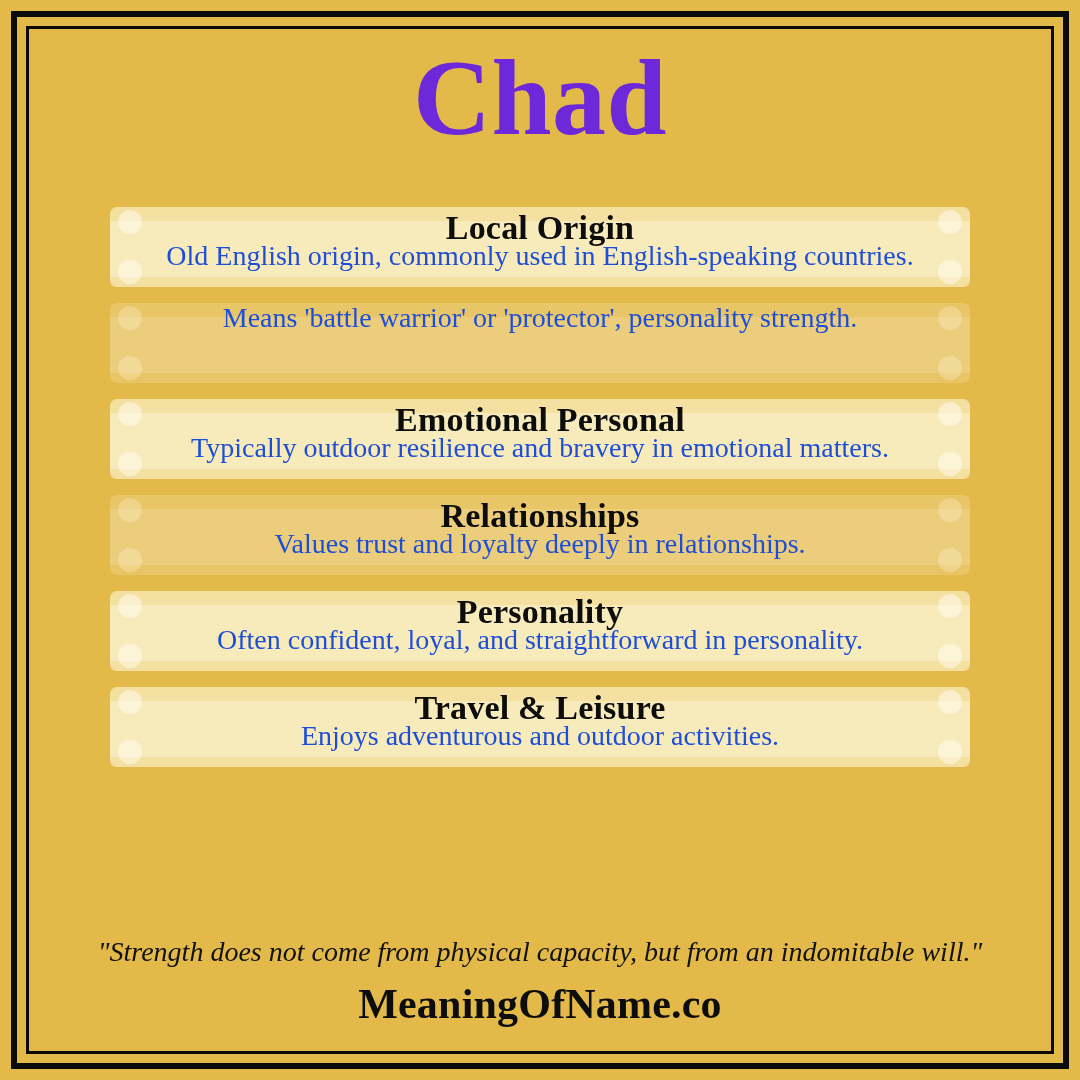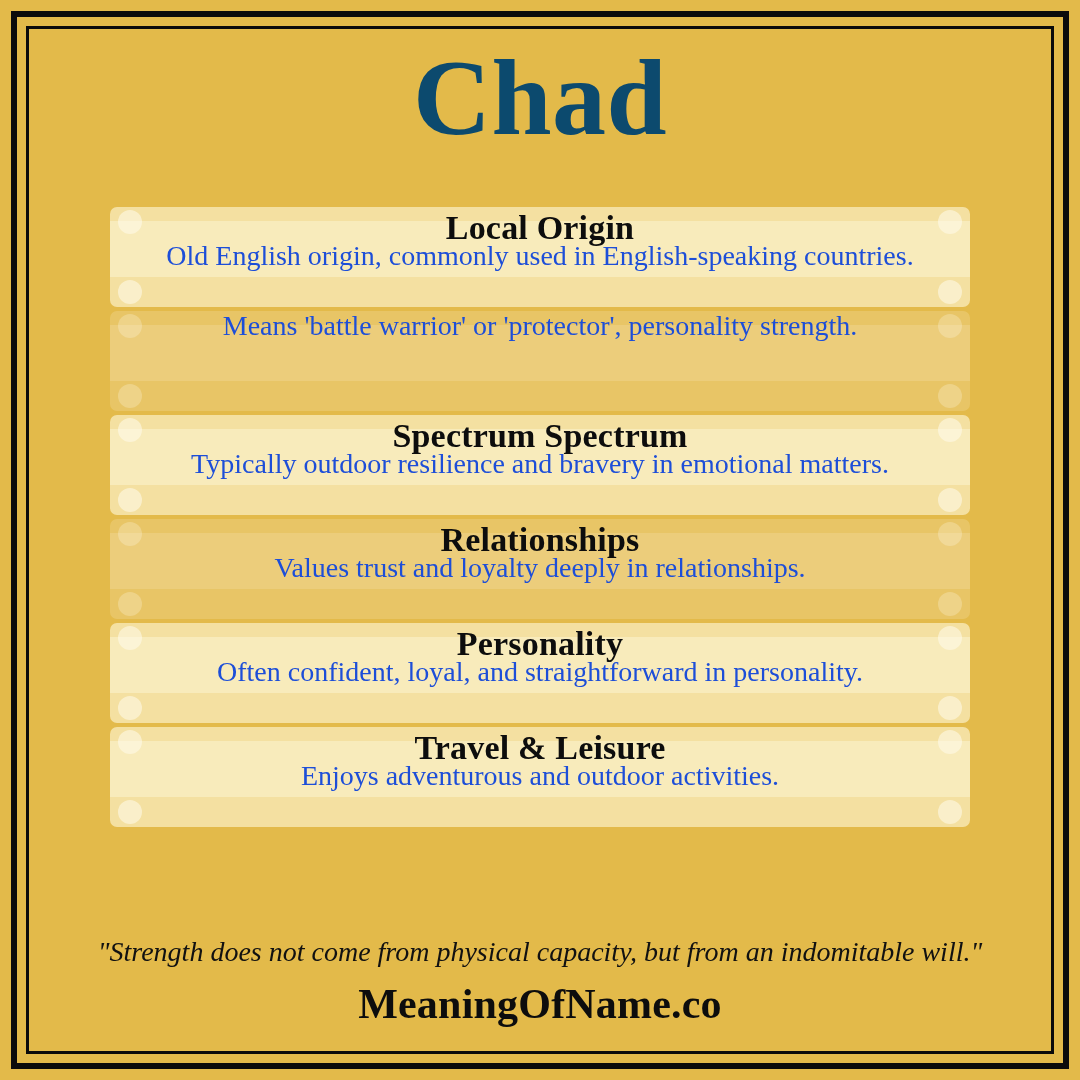--- a/index.html
+++ b/index.html
@@ -46,37 +46,37 @@
 
   
   #page-title {
     position: absolute;
     left: 0;
     right: 0;
     top: 36px;
     text-align: center;
     font-size: 108px;
     font-weight: bold;
-    color: #0c4a6e;
+    color: #6d28d9;
     letter-spacing: 0.5px;
     line-height: 1.15;
   }
 
   
   #card-stack {
     position: absolute;
     left: 110px;
     top: 207px;
     width: 860px;
   }
   .card {
     position: relative;
     width: 860px;
-    height: 100px;
-    margin-bottom: 4px;
+    height: 80px;
+    margin-bottom: 16px;
     border-radius: 7px;
     box-sizing: border-box;
     overflow: visible;
   }
   
   .card.bright {
     background: rgba(255, 247, 214, 0.62);
   }
   
   .card.muted {
@@ -192,21 +192,21 @@
           <span class="card-subtitle">Means 'battle warrior' or 'protector', personality strength.</span>
         </div>
       </div>
       <div class="card bright">
         <div class="card-band"></div>
         <div class="rivet tl"></div>
         <div class="rivet tr"></div>
         <div class="rivet bl"></div>
         <div class="rivet br"></div>
         <div class="card-text">
-          <span class="card-title">Spectrum Spectrum</span>
+          <span class="card-title">Emotional Personal</span>
           <span class="card-subtitle">Typically outdoor resilience and bravery in emotional matters.</span>
         </div>
       </div>
       <div class="card muted">
         <div class="card-band"></div>
         <div class="rivet tl"></div>
         <div class="rivet tr"></div>
         <div class="rivet bl"></div>
         <div class="rivet br"></div>
         <div class="card-text">

